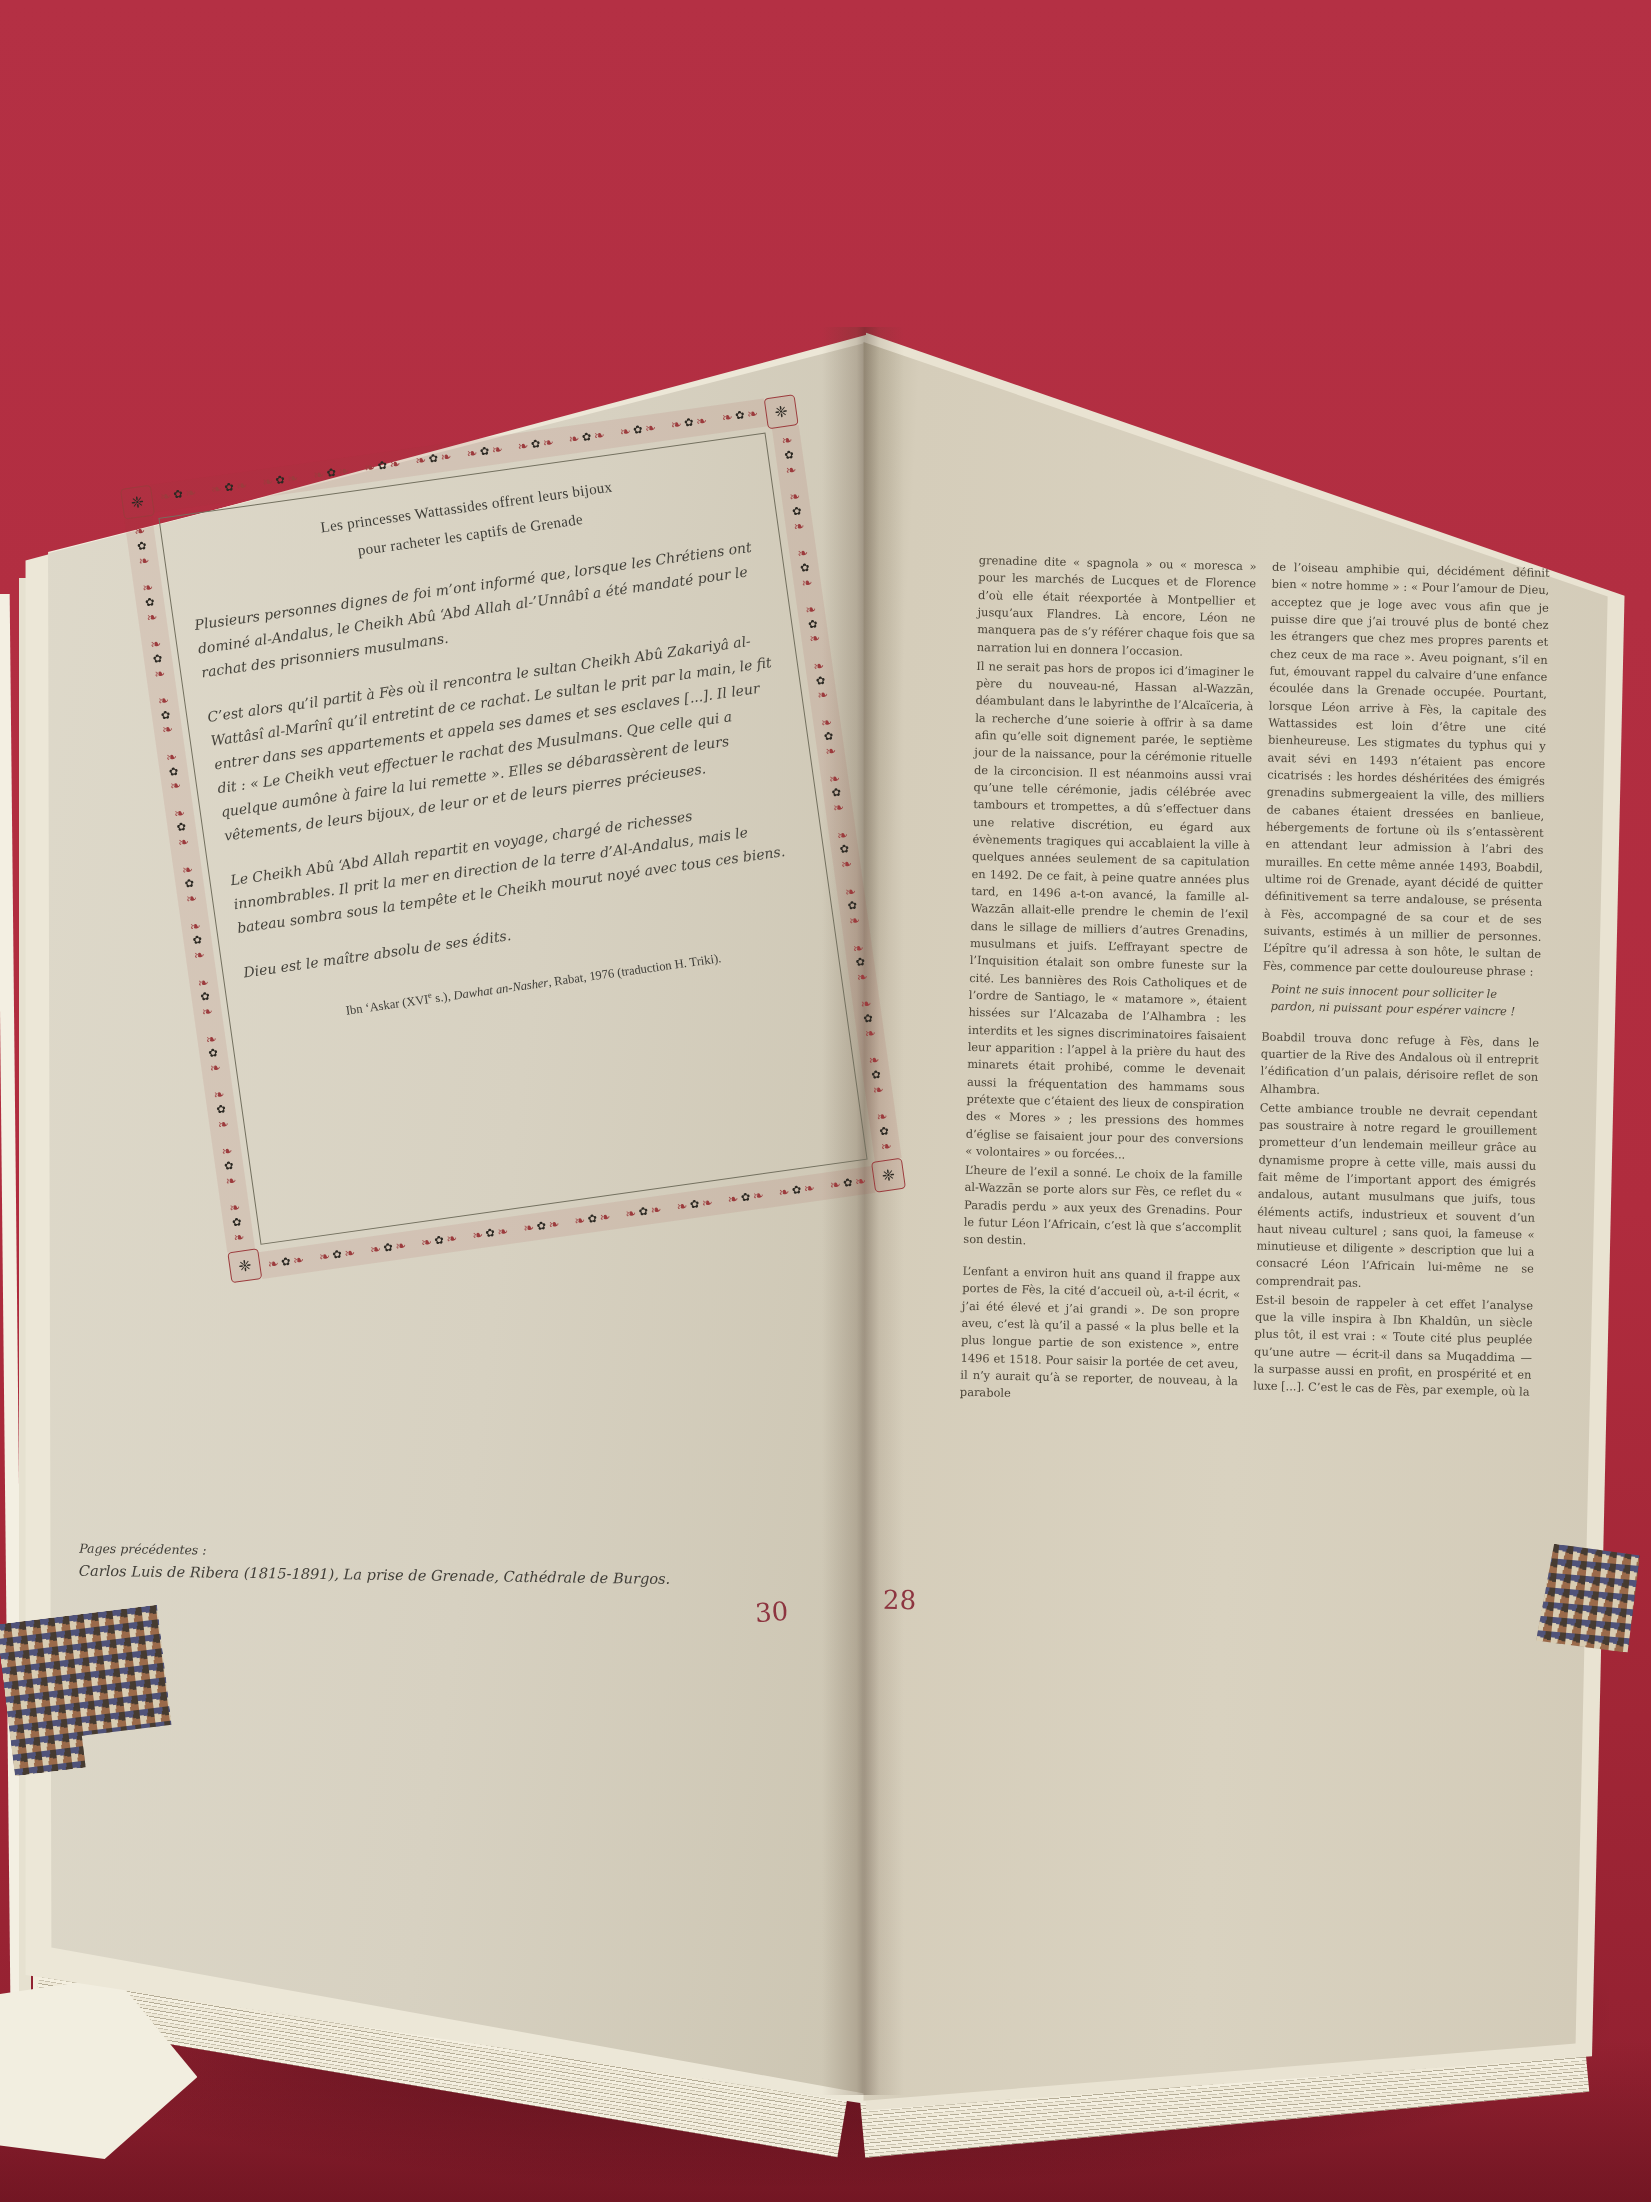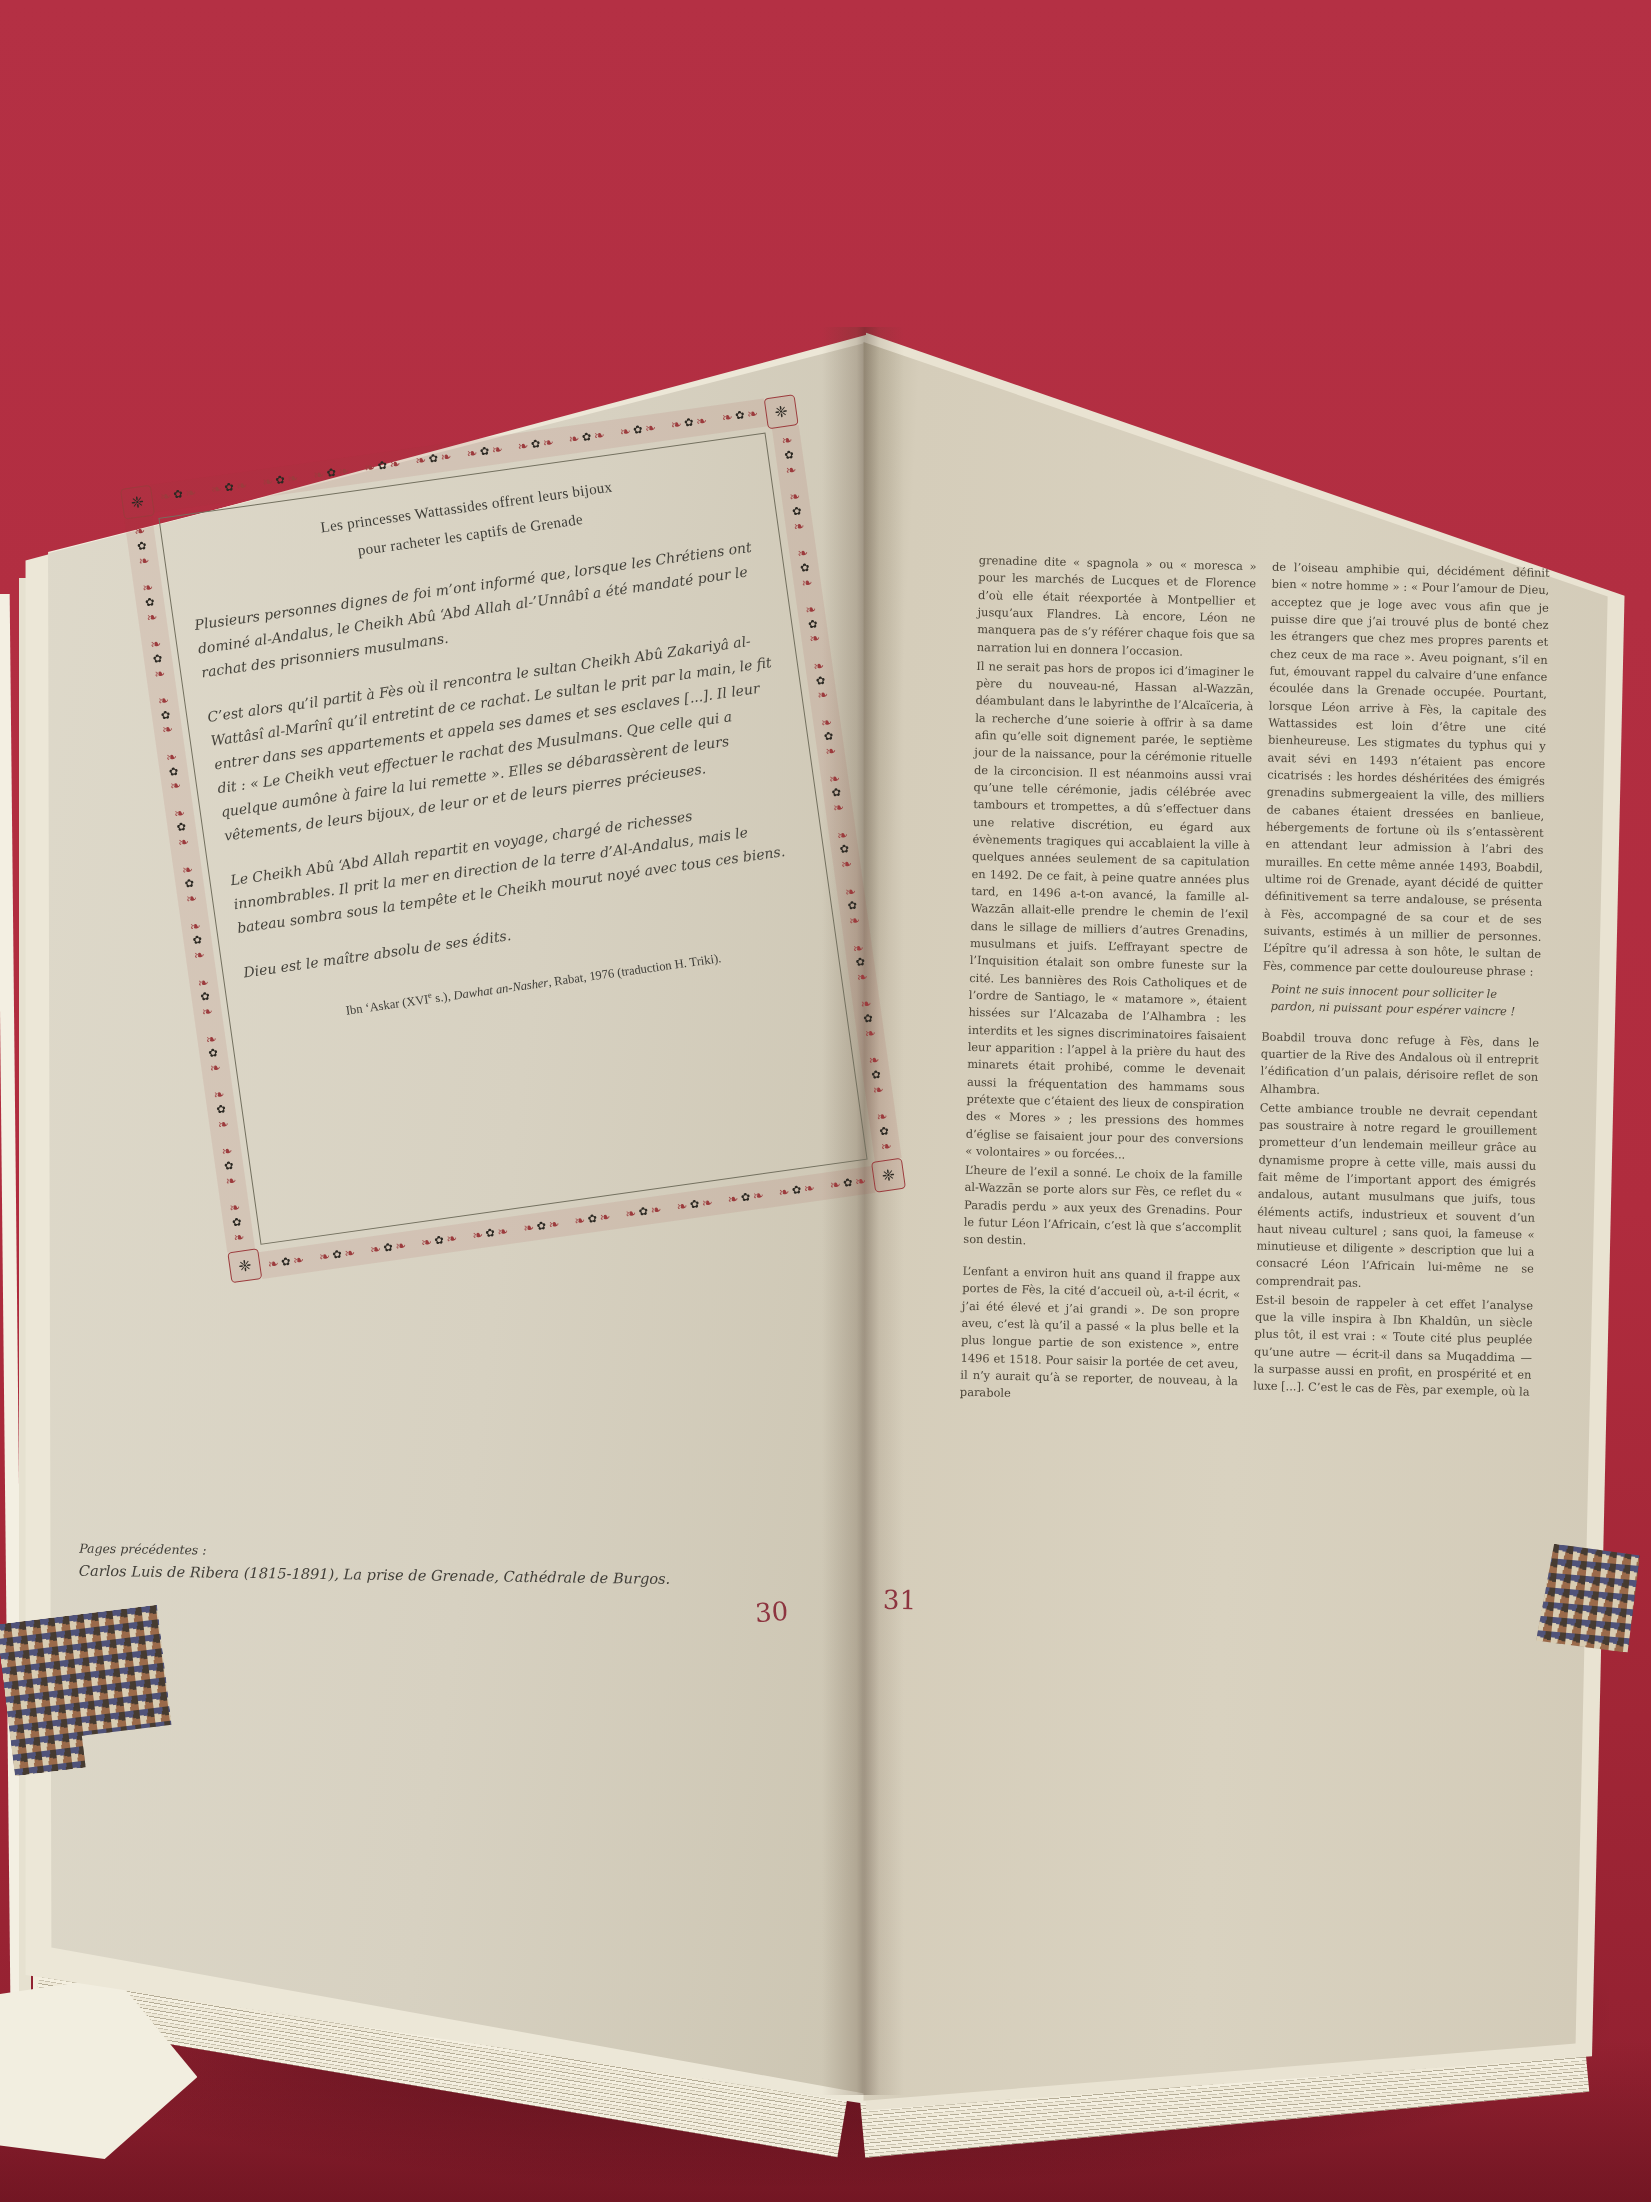--- a/index.html
+++ b/index.html
@@ -466,17 +466,17 @@
     <p class="sp">L’enfant a environ huit ans quand il frappe aux portes de Fès, la cité d’accueil où, a-t-il écrit, « j’ai été élevé et j’ai grandi ». De son propre aveu, c’est là qu’il a passé « la plus belle et la plus longue partie de son existence », entre 1496 et 1518. Pour saisir la portée de cet aveu, il n’y aurait qu’à se reporter, de nouveau, à la parabole</p>
   </div>
   <div class="col">
     <p>de l’oiseau amphibie qui, décidément définit bien « notre homme » : « Pour l’amour de Dieu, acceptez que je loge avec vous afin que je puisse dire que j’ai trouvé plus de bonté chez les étrangers que chez mes propres parents et chez ceux de ma race ». Aveu poignant, s’il en fut, émouvant rappel du calvaire d’une enfance écoulée dans la Grenade occupée. Pourtant, lorsque Léon arrive à Fès, la capitale des Wattassides est loin d’être une cité bienheureuse. Les stigmates du typhus qui y avait sévi en 1493 n’étaient pas encore cicatrisés : les hordes déshéritées des émigrés grenadins submergeaient la ville, des milliers de cabanes étaient dressées en banlieue, hébergements de fortune où ils s’entassèrent en attendant leur admission à l’abri des murailles. En cette même année 1493, Boabdil, ultime roi de Grenade, ayant décidé de quitter définitivement sa terre andalouse, se présenta à Fès, accompagné de sa cour et de ses suivants, estimés à un millier de personnes. L’épître qu’il adressa à son hôte, le sultan de Fès, commence par cette douloureuse phrase :</p>
     <p class="poem">Point ne suis innocent pour solliciter le pardon, ni puissant pour espérer vaincre !</p>
     <p>Boabdil trouva donc refuge à Fès, dans le quartier de la Rive des Andalous où il entreprit l’édification d’un palais, dérisoire reflet de son Alhambra.</p>
     <p>Cette ambiance trouble ne devrait cependant pas soustraire à notre regard le grouillement prometteur d’un lendemain meilleur grâce au dynamisme propre à cette ville, mais aussi du fait même de l’important apport des émigrés andalous, autant musulmans que juifs, tous éléments actifs, industrieux et souvent d’un haut niveau culturel ; sans quoi, la fameuse « minutieuse et diligente » description que lui a consacré Léon l’Africain lui-même ne se comprendrait pas.</p>
     <p>Est-il besoin de rappeler à cet effet l’analyse que la ville inspira à Ibn Khaldûn, un siècle plus tôt, il est vrai : « Toute cité plus peuplée qu’une autre — écrit-il dans sa Muqaddima — la surpasse aussi en profit, en prospérité et en luxe [...]. C’est le cas de Fès, par exemple, où la</p>
   </div>
 </div>
-<div class="abs pagenum pn-31">31</div>
+<div class="abs pagenum pn-31">28</div>
 <div class="abs mosaic mosaic-right"></div>
 
 <div class="abs gutter"></div>
 
 
 </body></html>

